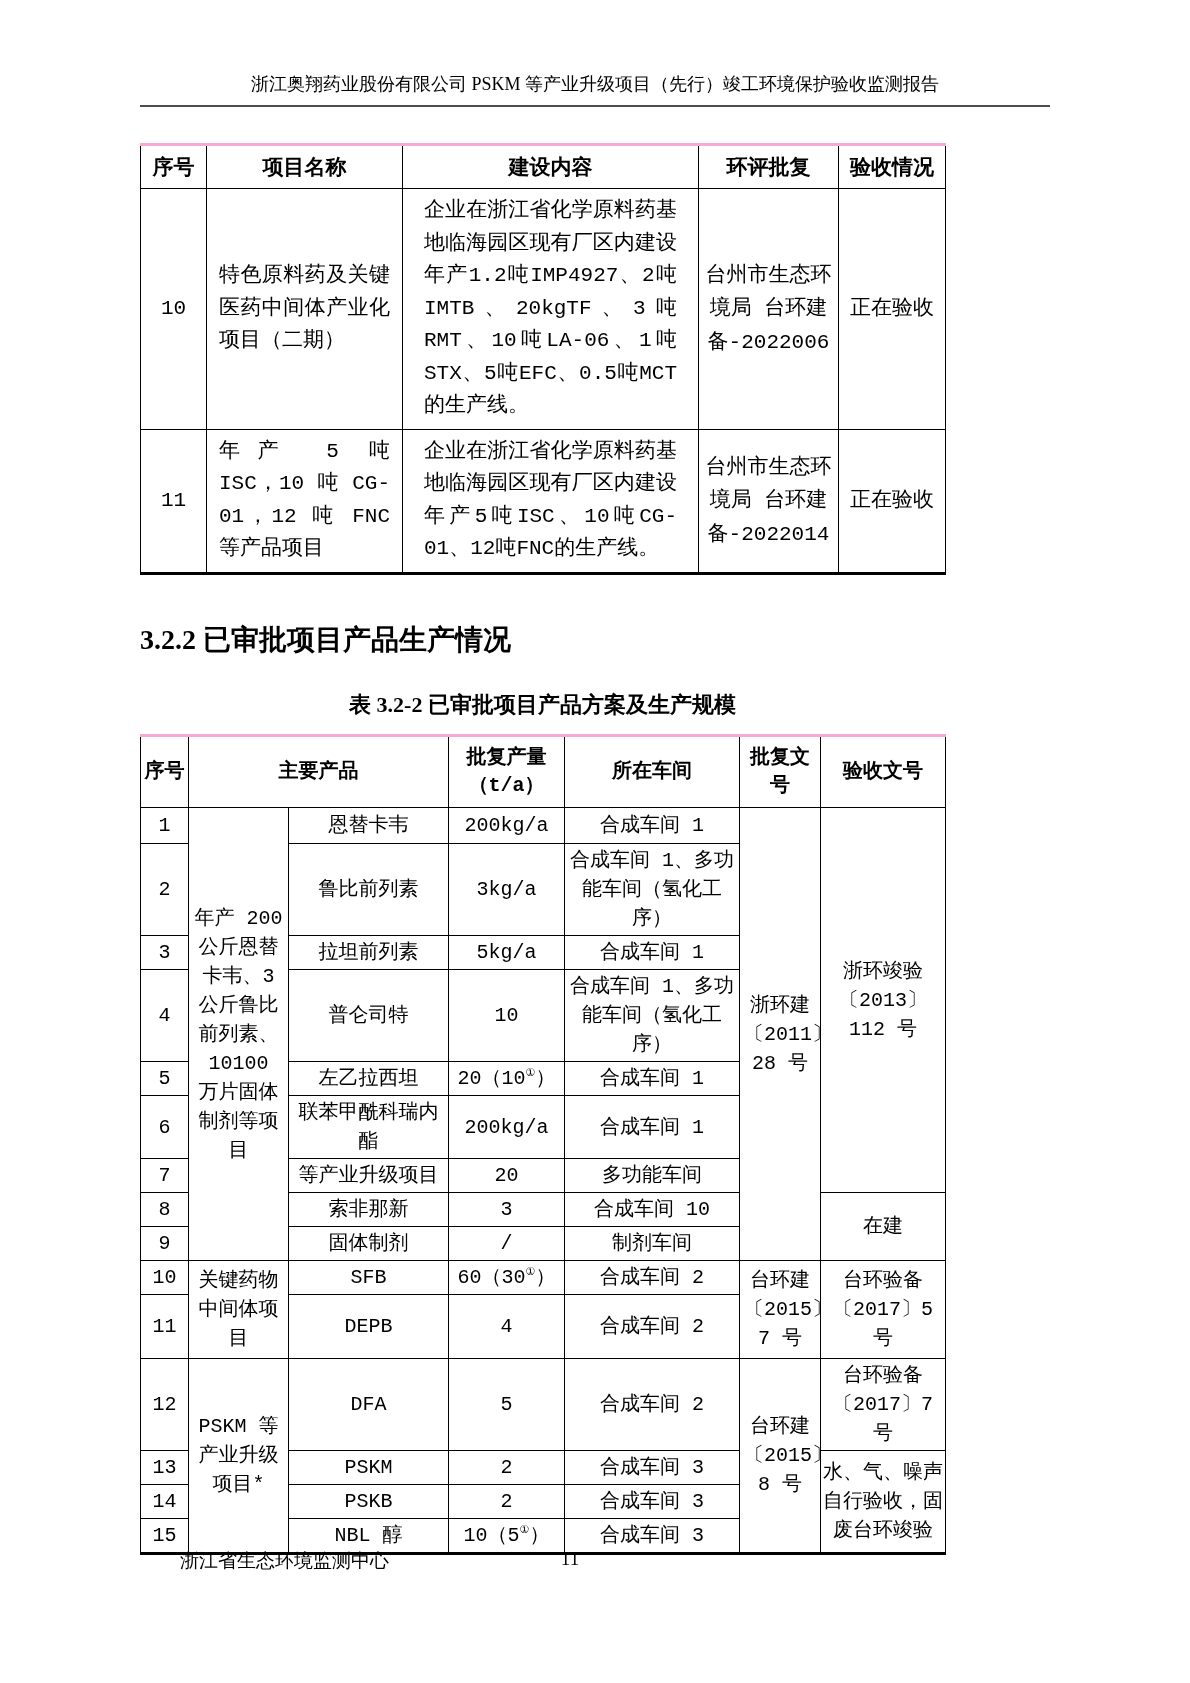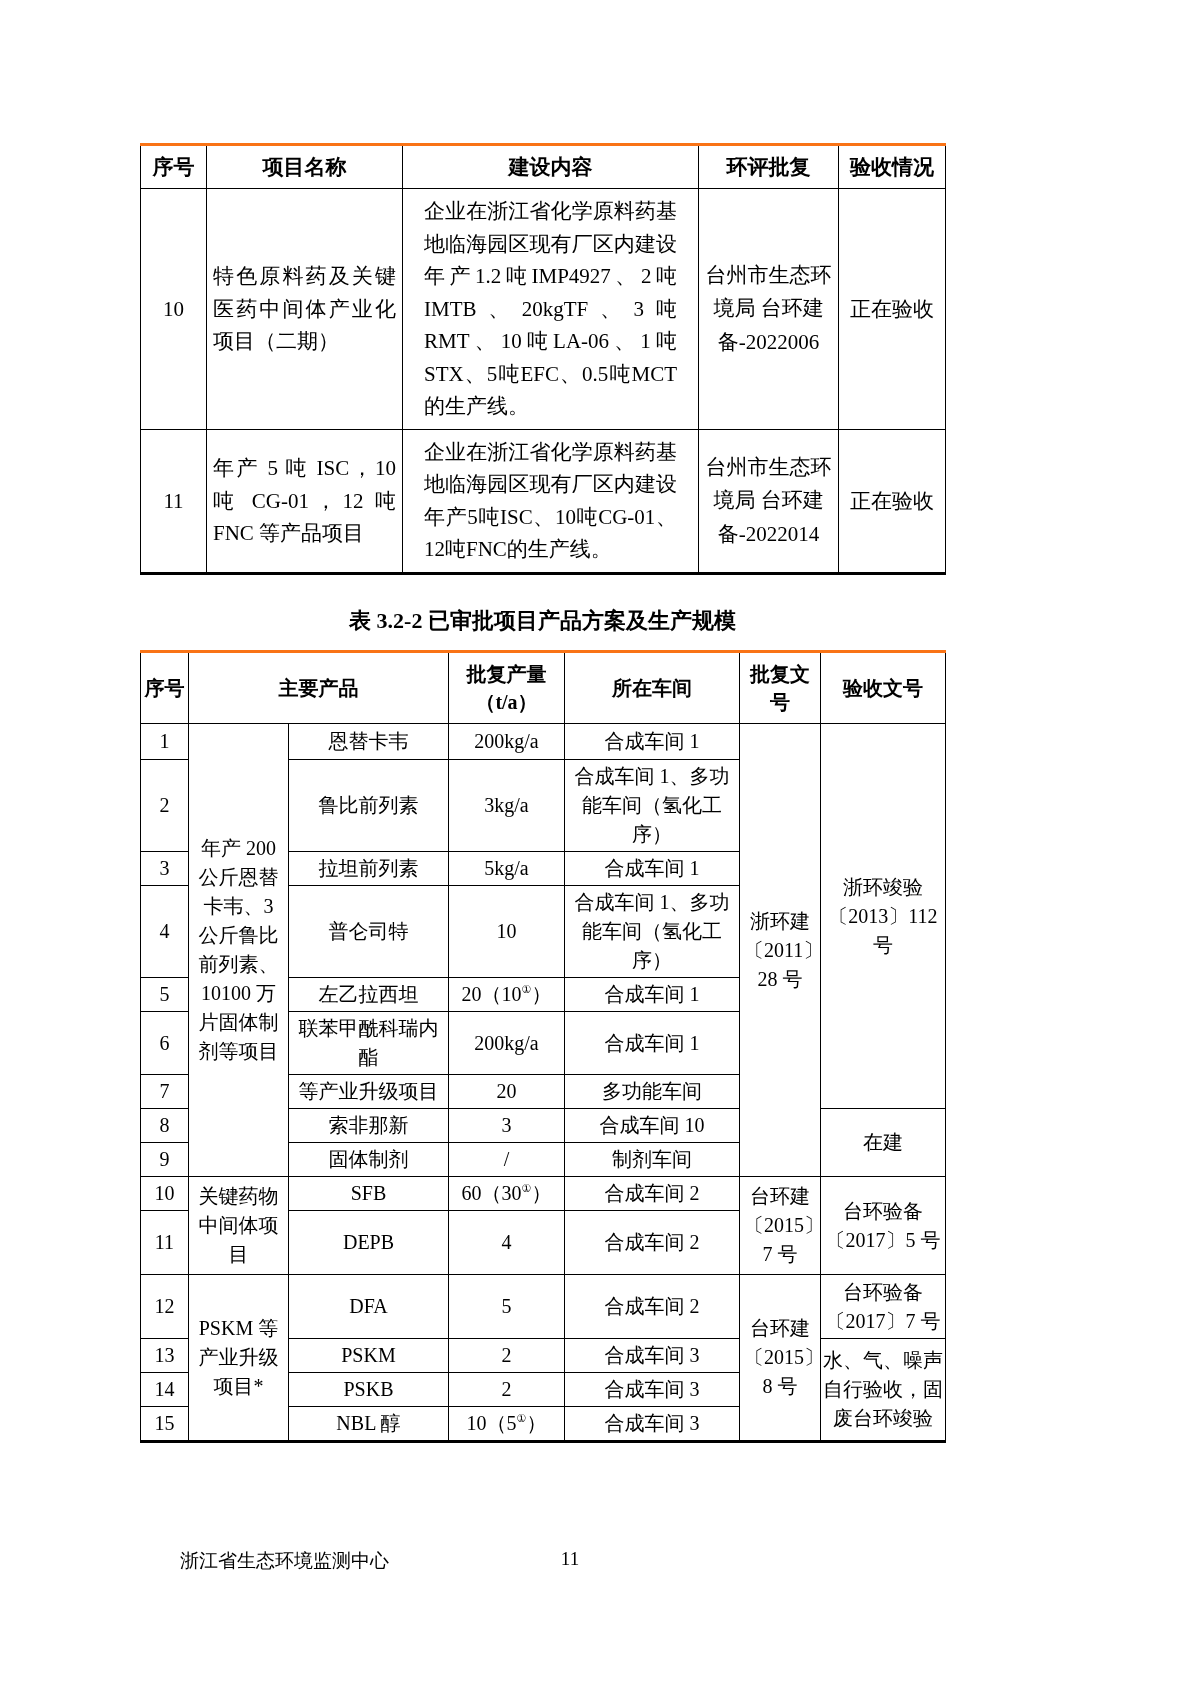--- a/index.html
+++ b/index.html
@@ -15,28 +15,28 @@
   .doc-header {
     position:absolute; top:72px; left:140px; right:140px;
     text-align:center; font-size:18px;
     padding-bottom:9px;
     border-bottom:2px solid #4d4d4d;
   }
 
   .content { position:absolute; top:143px; left:140px; width:805px; }
 
   table { border-collapse:collapse; width:805px; table-layout:fixed; }
-  .t1, .t2 { border-top:3px solid #f97316; border-bottom:3px solid #000; }
+  .t1, .t2 { border-top:3px solid #f9a8d4; border-bottom:3px solid #000;font-family:Liberation Mono, monospace; }
   .t1 th, .t1 td, .t2 th, .t2 td { border:1px solid #000; vertical-align:middle; }
 
   
   .t1 th { font-size:21px; font-weight:bold; text-align:center; height:44px; padding:2px; }
   .t1 td { font-size:21px; line-height:1.55; }
   .t1 .cell-no { text-align:center; }
-  .t1 .cell-name { text-align:justify; padding:6px 6px; }
+  .t1 .cell-name { text-align:justify; padding:6px 12px; }
   .t1 .cell-content { text-align:justify; padding:6px 21px; }
   .t1 .cell-approval { text-align:center; padding:16px 6px; line-height:1.6; }
   .t1 .cell-status { text-align:center; }
   .t1 tbody tr:nth-child(1) { height:160px; }
   .t1 tbody tr:nth-child(2) { height:140px; }
 
   
   .sec-heading { font-size:28px; font-weight:bold; margin-top:46px; }
   .sec-para {
     font-size:26px; line-height:2.85; text-indent:2em;
@@ -69,20 +69,23 @@
 
   
   .footer-left { position:absolute; top:1548px; left:180px; font-size:19px; }
   .footer-page { position:absolute; top:1548px; left:140px; width:860px; text-align:center; font-size:19px; }
 </style>
 </head>
 <body>
 
 <div class="page">
 
+  <div class="doc-header">
+    <span>浙江奥翔药业股份有限公司 PSKM 等产业升级项目（先行）竣工环境保护验收监测报告</span>
+  </div>
 
   <div class="content">
 
     <table class="t1">
       <colgroup>
         <col style="width:66px">
           <col style="width:196px">
           <col style="width:296px">
         <col style="width:140px">
           <col style="width:107px">
@@ -107,20 +110,21 @@
         <tr>
           <td class="cell-no">11</td>
           <td class="cell-name">年产 5 吨 ISC，10 吨 CG-01，12 吨 FNC 等产品项目</td>
           <td class="cell-content">企业在浙江省化学原料药基地临海园区现有厂区内建设年产5吨ISC、10吨CG-01、12吨FNC的生产线。</td>
           <td class="cell-approval">台州市生态环境局 台环建备-2022014</td>
           <td class="cell-status">正在验收</td>
         </tr>
       </tbody>
     </table>
 
+    <div class="sec-heading">3.2.2 已审批项目产品生产情况</div>
 
     <div class="tbl-caption">表 3.2-2 已审批项目产品方案及生产规模</div>
 
     <table class="t2">
       <colgroup>
         <col style="width:48px">
           <col style="width:100px">
           <col style="width:160px">
           <col style="width:116px">
         <col style="width:175px">

